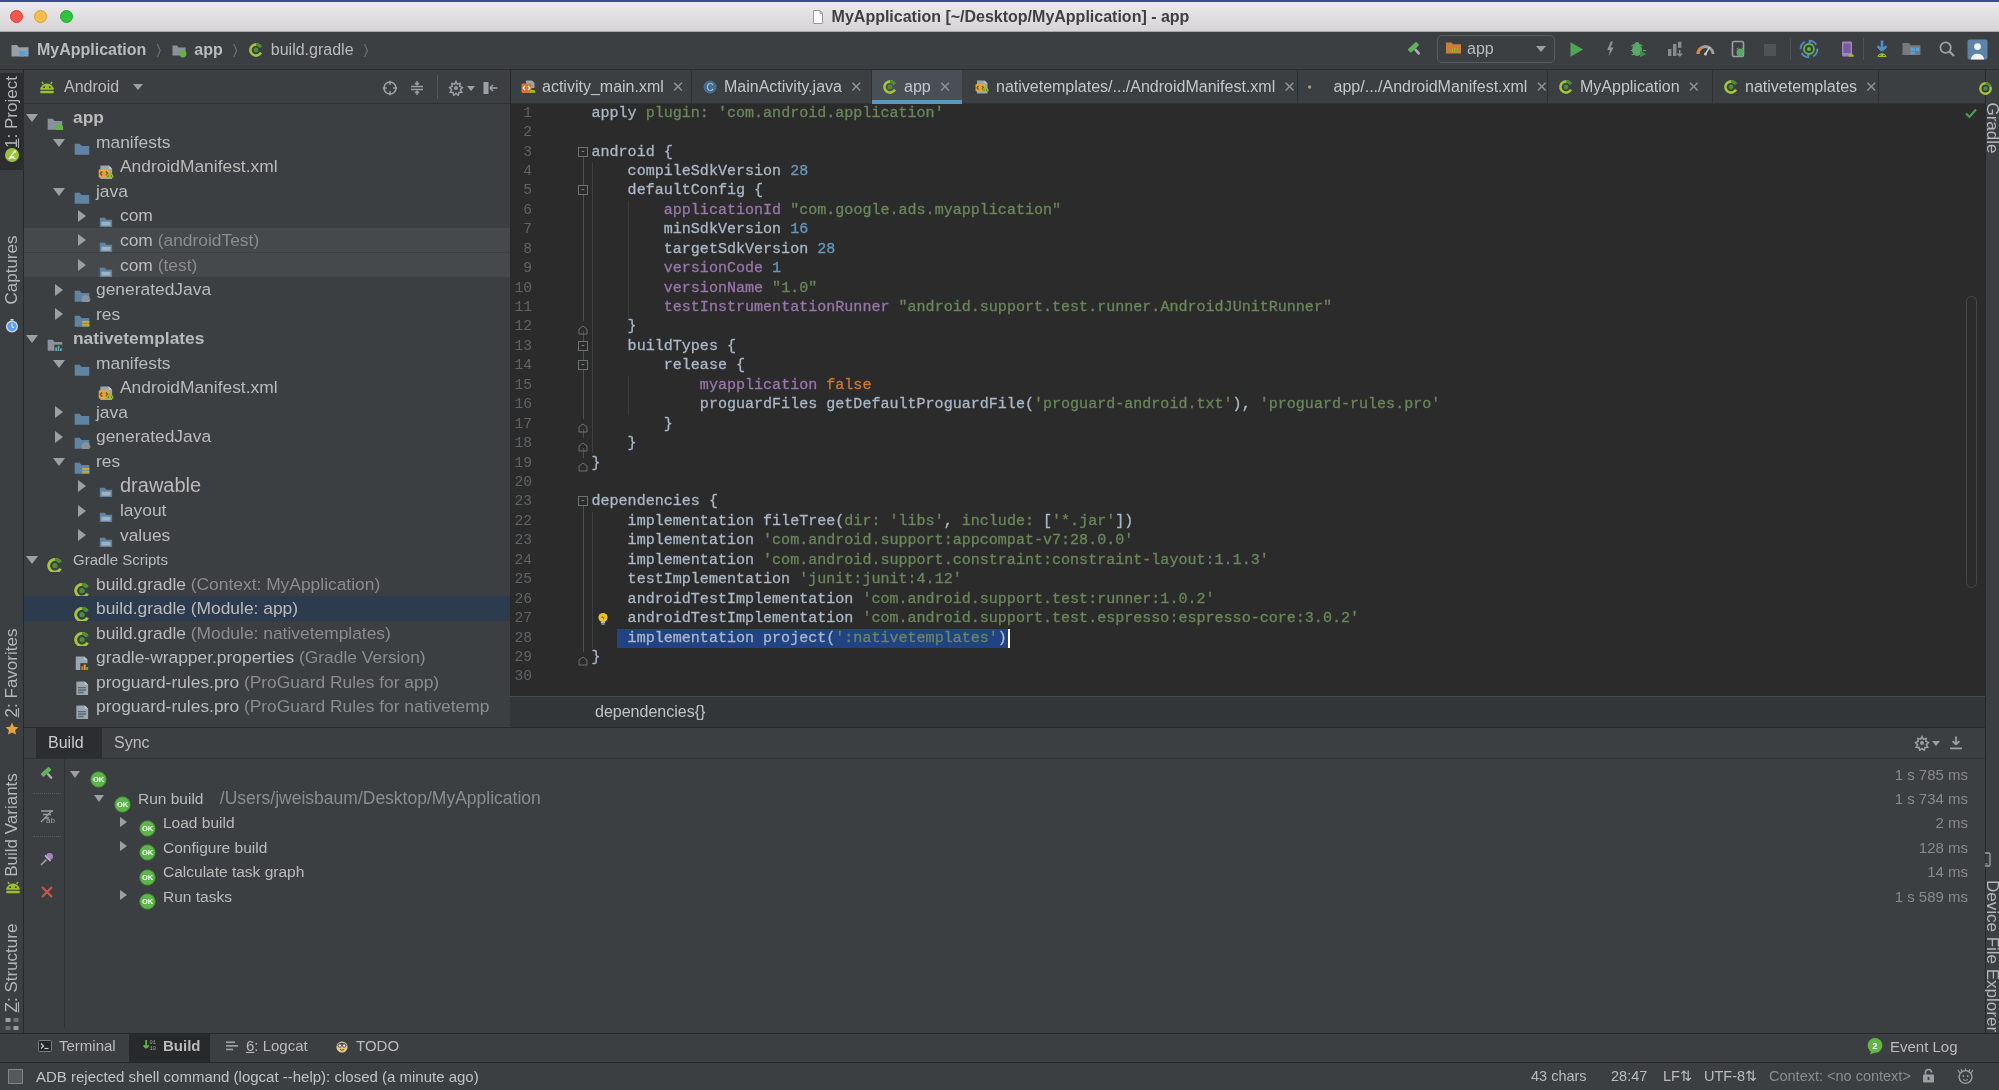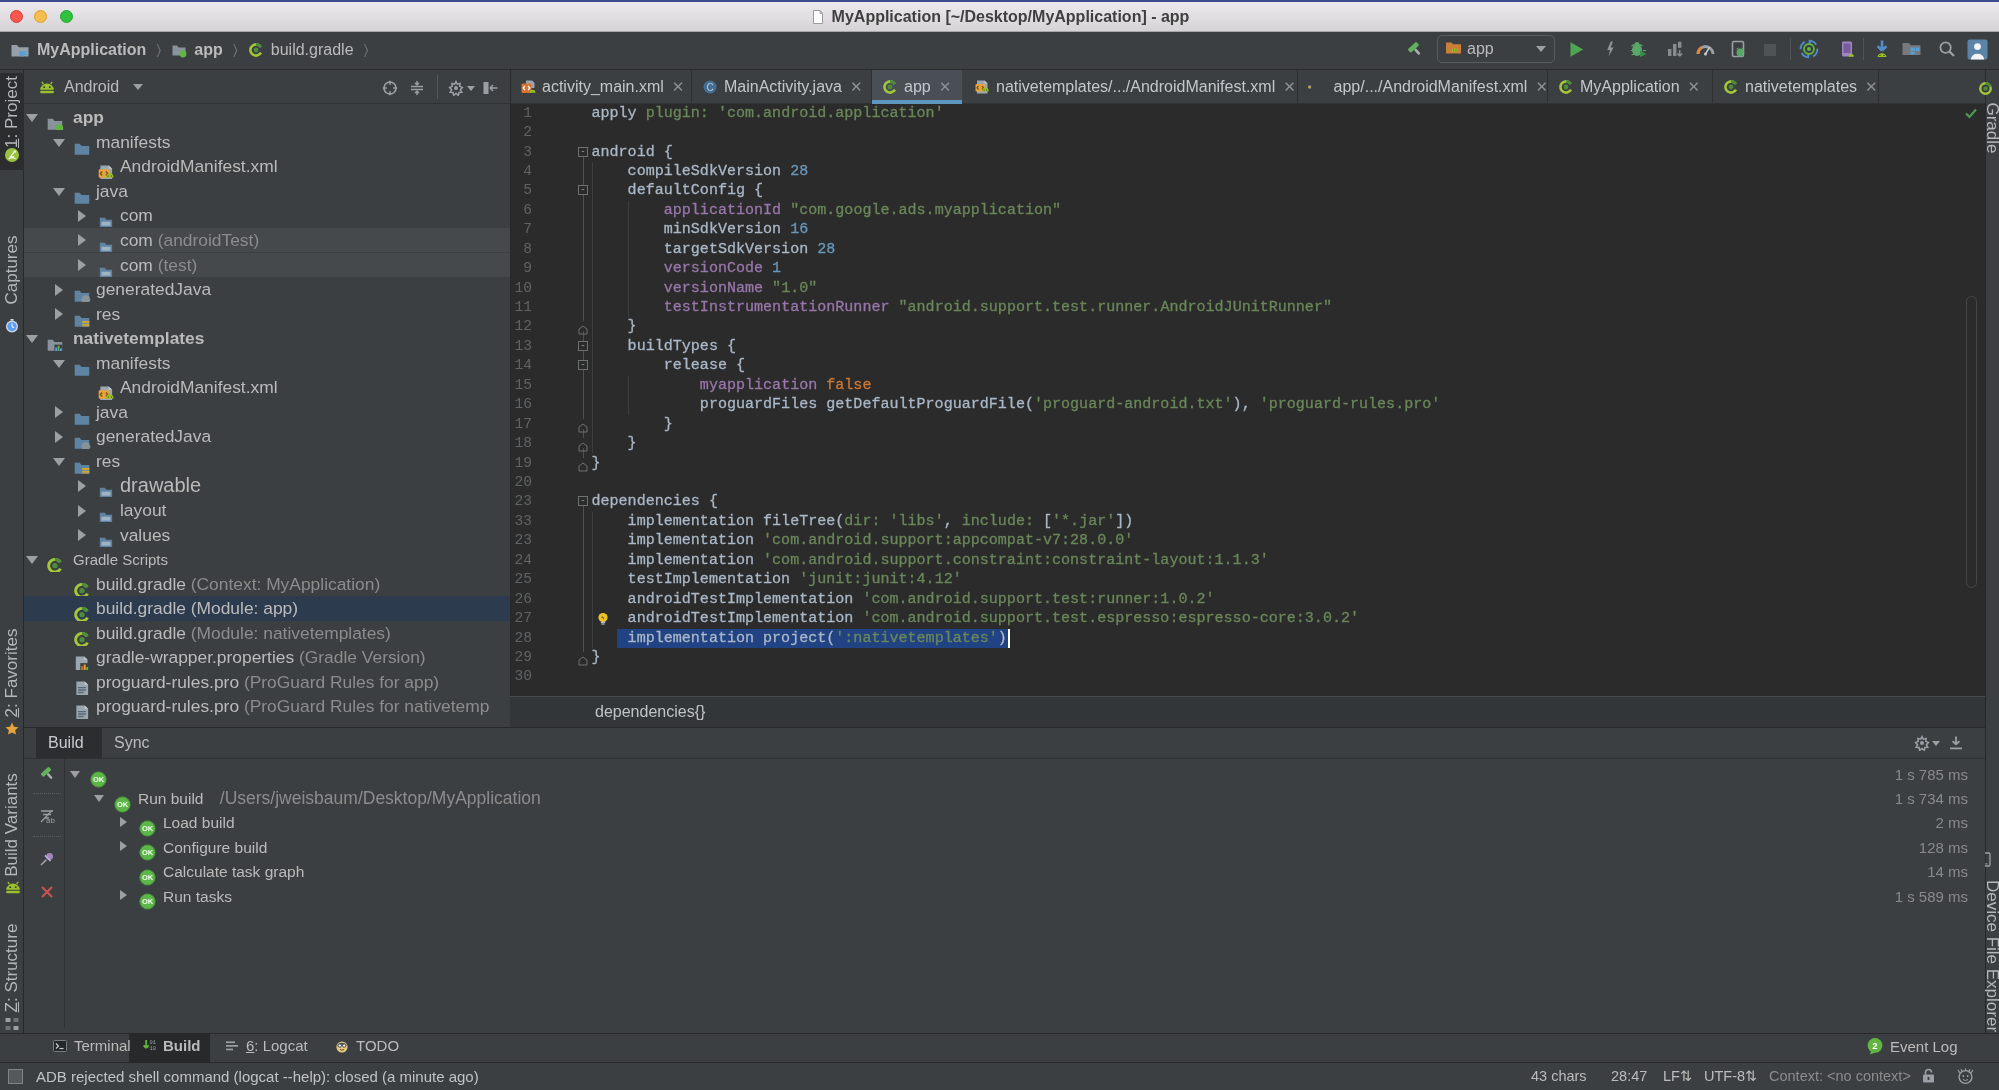--- a/index.html
+++ b/index.html
@@ -594,21 +594,21 @@
 <div class="ln" style="top:317.4px">12</div>
 <div class="ln" style="top:336.9px">13</div>
 <div class="ln" style="top:356.3px">14</div>
 <div class="ln" style="top:375.8px">15</div>
 <div class="ln" style="top:395.2px">16</div>
 <div class="ln" style="top:414.6px">17</div>
 <div class="ln" style="top:434.1px">18</div>
 <div class="ln" style="top:453.5px">19</div>
 <div class="ln" style="top:473.0px">20</div>
 <div class="ln" style="top:492.4px">23</div>
-<div class="ln" style="top:511.8px">33</div>
+<div class="ln" style="top:511.8px">22</div>
 <div class="ln" style="top:531.3px">23</div>
 <div class="ln" style="top:550.7px">24</div>
 <div class="ln" style="top:570.2px">25</div>
 <div class="ln" style="top:589.6px">26</div>
 <div class="ln" style="top:609.0px">27</div>
 <div class="ln" style="top:628.5px">28</div>
 <div class="ln" style="top:647.9px">29</div>
 <div class="ln" style="top:667.4px">30</div>
 <pre style="left:591.5px;top:103.6px">apply <span class="s">plugin: 'com.android.application'</span></pre>
 <pre style="left:591.5px;top:142.5px">android {</pre>
@@ -734,21 +734,21 @@
     <span class="a" style="left:139px;top:4.5px"><svg width="17" height="17" viewBox="0 0 17 17" style="">
         <circle cx="8.5" cy="8.5" r="7.6" fill="#5cb649"></circle>
         <circle cx="8.5" cy="8.5" r="7.6" fill="none" stroke="#499c3a"></circle>
         <text x="8.5" y="11.4" text-anchor="middle" font-family="Liberation Sans" font-weight="bold" font-size="7.5" fill="#f3faf0">OK</text>
       </svg></span>
     <span class="a t" style="left:163px;top:0;font-size:15.5px">Run tasks</span>
     <span class="a" style="right:31px;top:0;color:#888a8c;font-size:15px">1 s 589 ms</span>
   </div>
 <div class="a" style="left:0;top:1033px;width:1999px;height:29px;background:#3c3f41;border-top:1px solid #282828"></div>
 <div class="a" style="left:129px;top:1034px;width:81px;height:28px;background:#27292a"></div>
-<div class="a tw" style="left:52px;top:1037px;display:flex;align-items:center">
+<div class="a tw" style="left:37px;top:1037px;display:flex;align-items:center">
     <svg width="16" height="16" viewBox="0 0 16 16" style="">
       <rect x="1.5" y="2.5" width="13" height="11" rx="1" fill="#25282a" stroke="#787d80"></rect>
       <path d="M4 5.5 L6.5 8 L4 10.5" stroke="#c8cdd0" stroke-width="1.2" fill="none"></path>
       <path d="M7.5 10.5 h4" stroke="#c8cdd0" stroke-width="1.2"></path>
     </svg>
     <span class="t" style="margin-left:6px;font-weight:normal;font-size:15px">Terminal</span>
   </div>
 <div class="a tw" style="left:141px;top:1037px;display:flex;align-items:center">
     <svg width="16" height="16" viewBox="0 0 16 16" style="">
       <path d="M5.2 2 v8 M5.2 10 l-2.6-2.6 M5.2 10 l2.6-2.6" stroke="#62b543" stroke-width="1.8" fill="none"></path>

